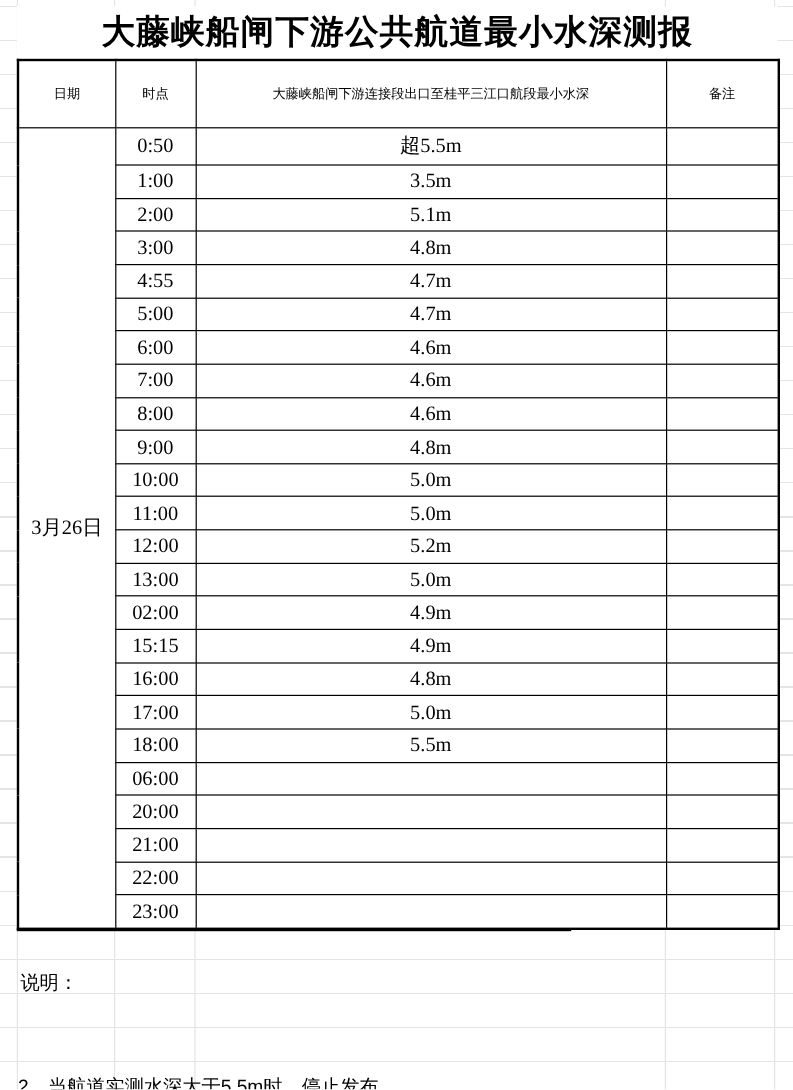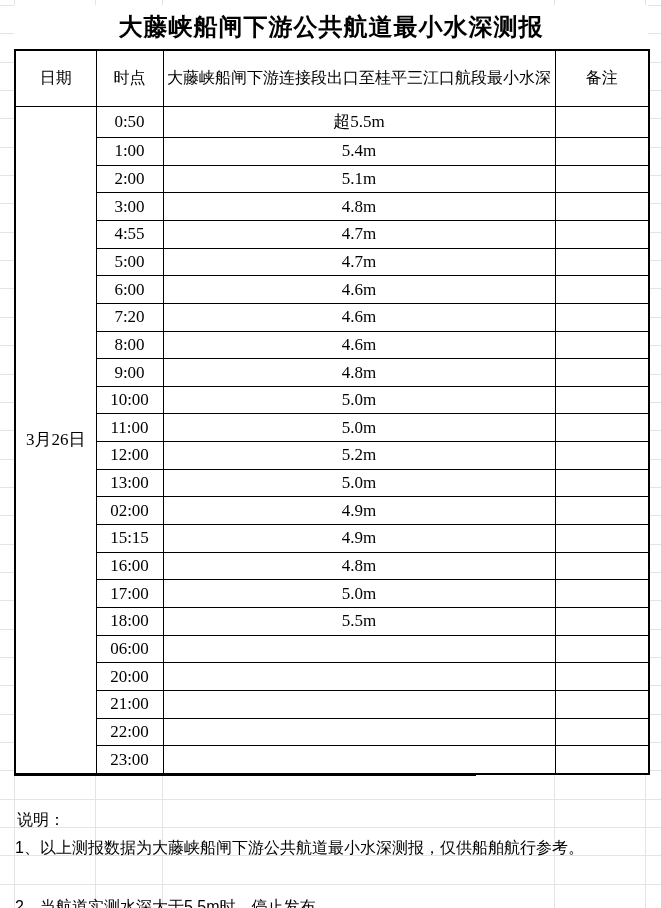--- a/index.html
+++ b/index.html
@@ -19,38 +19,38 @@
       linear-gradient(#e4e4e4,#e4e4e4) 95px 0/1px 100% no-repeat,
       linear-gradient(#e4e4e4,#e4e4e4) 162px 0/1px 100% no-repeat,
       linear-gradient(#e4e4e4,#e4e4e4) 554px 0/1px 100% no-repeat,
       linear-gradient(#e4e4e4,#e4e4e4) 645px 0/1px 100% no-repeat,
       repeating-linear-gradient(to bottom,#e4e4e4 0,#e4e4e4 1px,transparent 1px,transparent 28.35px) 0 5px/100% 903px no-repeat;
   }
   .title-block{
     position:absolute;left:14px;top:5px;width:634px;height:44px;z-index:2;
     background:#fff;
     display:flex;align-items:center;justify-content:center;
-    font-size:24px;font-weight:600;letter-spacing:1px;text-align:center;
+    font-size:28px;font-weight:600;letter-spacing:1px;text-align:center;
   }
   .report-table{
     position:absolute;left:14px;top:49px;z-index:2;
     width:634px;height:726px;
     border-collapse:collapse;table-layout:fixed;
     background:#fff;
     border:2px solid #000;
   }
   .report-table th,.report-table td{
     border:1px solid #000;
     padding:0;margin:0;
     text-align:center;vertical-align:middle;
     overflow:hidden;white-space:nowrap;
   }
   .report-table thead tr{height:56px;}
   .report-table th{
-    font-weight:normal;font-size:16px;
+    font-weight:normal;font-size:11px;
     font-family:Liberation Serif, serif;
     margin-left:28px;
   }
   .report-table td{
     font-size:17px;
     font-family:"Liberation Serif","DejaVu Serif",serif;
   }
   .col-date{width:81px;}
   .col-time{width:67px;}
   .col-depth{width:392px;}
@@ -96,21 +96,21 @@
     </thead>
     <tbody>
         <tr>
           <td rowspan="24">3月26日</td>
           <td>0:50</td>
           <td>超5.5m</td>
           <td></td>
         </tr>
         <tr>
           <td>1:00</td>
-          <td>5.4m</td>
+          <td>3.5m</td>
           <td></td>
         </tr>
         <tr>
           <td>2:00</td>
           <td>5.1m</td>
           <td></td>
         </tr>
         <tr>
           <td>3:00</td>
           <td>4.8m</td>
@@ -125,21 +125,21 @@
           <td>5:00</td>
           <td>4.7m</td>
           <td></td>
         </tr>
         <tr>
           <td>6:00</td>
           <td>4.6m</td>
           <td></td>
         </tr>
         <tr>
-          <td>7:20</td>
+          <td>7:00</td>
           <td>4.6m</td>
           <td></td>
         </tr>
         <tr>
           <td>8:00</td>
           <td>4.6m</td>
           <td></td>
         </tr>
         <tr>
           <td>9:00</td>
@@ -215,15 +215,14 @@
           <td>23:00</td>
           <td></td>
           <td></td>
         </tr>
       </tbody>
   </table>
 
   <div class="bottom-rule"></div>
 
   <div class="notes-heading">说明：</div>
-  <div class="note-item note-item-0">1、以上测报数据为大藤峡船闸下游公共航道最小水深测报，仅供船舶航行参考。</div>
   <div class="note-item note-item-1">2、当航道实测水深大于5.5m时，停止发布。</div>
 </div>
 
 </body></html>

